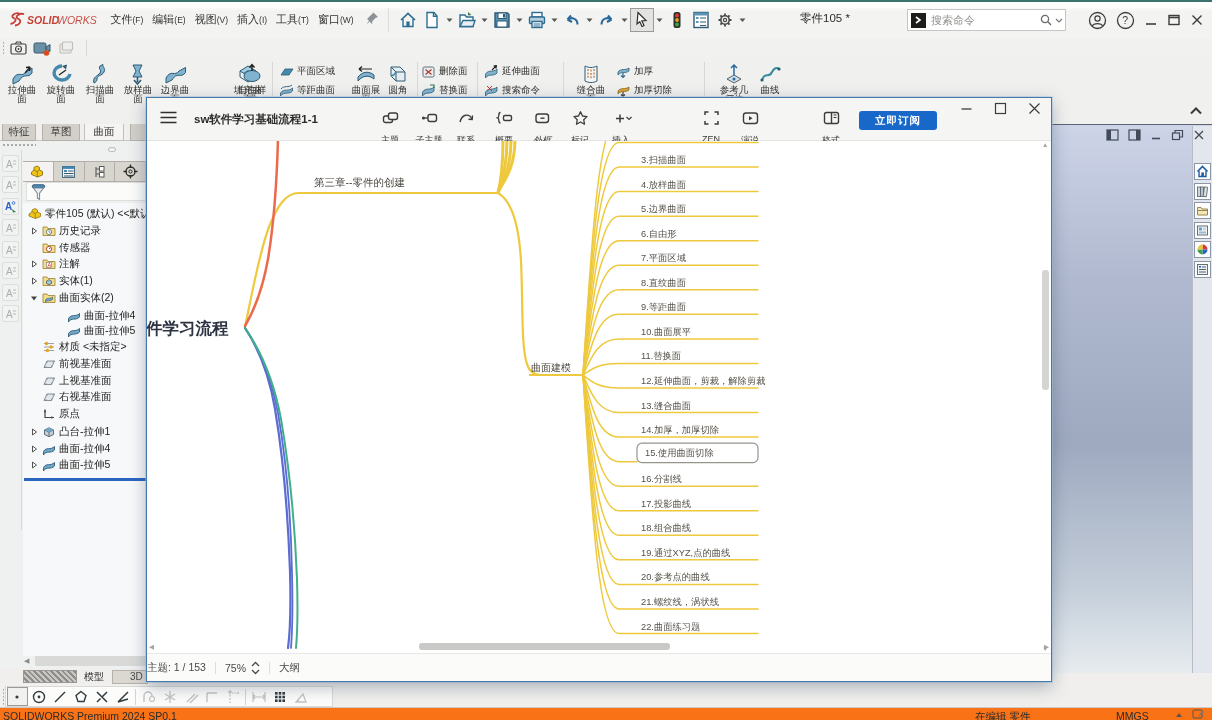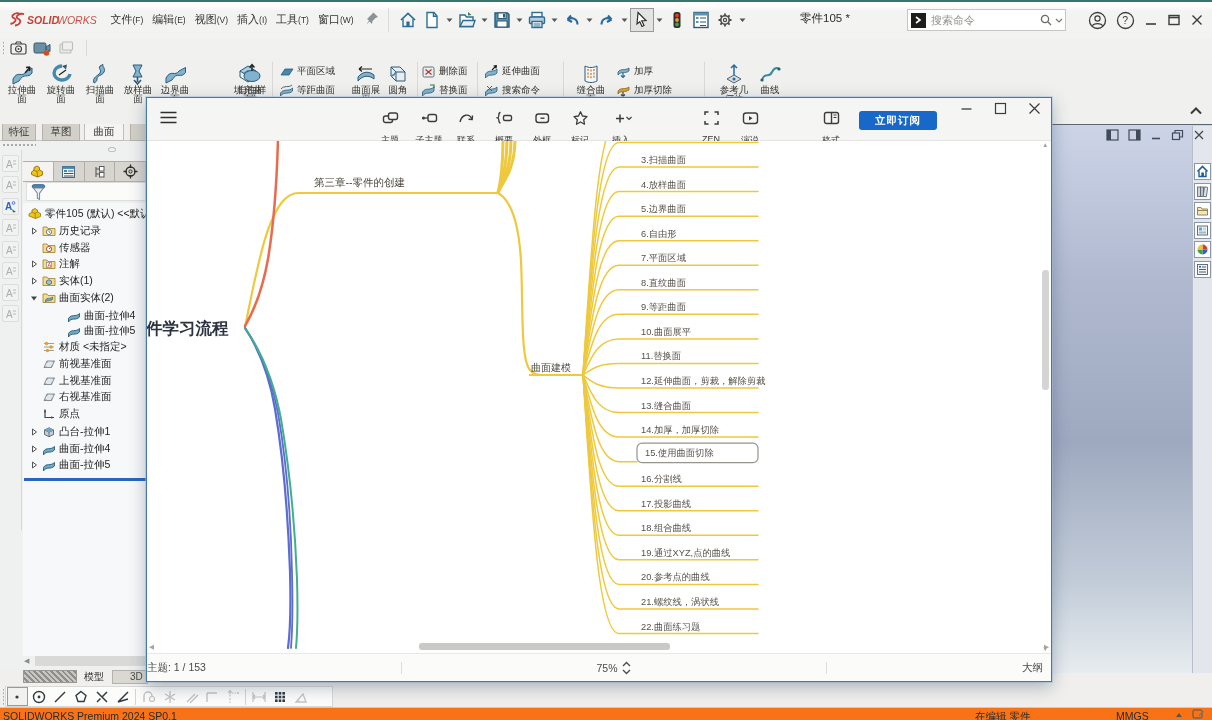--- a/index.html
+++ b/index.html
@@ -109,21 +109,21 @@
   #xm-subscribe { position:absolute; left:712px; top:13px; width:78px; height:19px; background:#1768c9; border-radius:3px; color:#fff; font-size:10.5px; font-weight:600; display:flex; align-items:center; justify-content:center; letter-spacing:1px; }
   #xm-winctrl { position:absolute; right:10px; top:4px; display:flex; gap:21px; align-items:center; }
   #xm-canvas { position:absolute; left:0; top:43px; width:904px; height:512px; background:#fff; overflow:hidden; }
   #xm-hscroll { position:absolute; left:0; top:543px; width:904px; height:11px; display:flex; align-items:center; }
   #xm-hscroll .arr { font-size:6.5px; color:#a5a5a3; width:9px; text-align:center; }
   #xm-hscroll .track { flex:1; height:9px; position:relative; }
   #xm-hthumb { position:absolute; left:263px; top:1px; width:251px; height:7px; background:#c9c9c7; border-radius:3px; }
   #xm-vscroll { position:absolute; left:893px; top:43px; width:11px; height:511px; }
   #xm-vthumb { position:absolute; left:2px; top:129px; width:7px; height:120px; background:#d4d4d2; border-radius:3px; }
   #xm-vscroll .arr { position:absolute; left:2px; font-size:6.5px; color:#a5a5a3; }
-  #xm-statusbar { position:absolute; left:0; top:555px; width:904px; height:28px; background:#fbfbfa; border-top:1px solid #e8e8e6; display:flex; align-items:center; justify-content:space-between; padding-right:8px; font-size:10.5px; color:#4a4a4a; }
+  #xm-statusbar { position:absolute; left:0; top:555px; width:904px; height:28px; background:#fbfbfa; border-top:1px solid #e8e8e6; display:flex; align-items:center; justify-content:flex-start; padding-right:8px; font-size:10.5px; color:#4a4a4a; }
   #xm-statusbar .sep { width:1px; height:12px; background:#ddddda; margin:0 9px; }
   #xm-statusbar .zoomrow { display:flex; align-items:center; gap:5px; }
 
   svg { display:block; }
   svg text { font-family:"Liberation Sans", sans-serif; }
 </style>
 </head>
 <body>
 
 <div class="abs" id="sw-accent"></div>
@@ -958,20 +958,21 @@
     </span>
 </div>
 
 <div class="abs" id="xm-win">
   <div id="xm-header">
     <div id="xm-burger">
       <svg width="17" height="13" viewBox="0 0 17 13">
           <path d="M0.5 1.5 L16.5 1.5 M0.5 6.5 L16.5 6.5 M0.5 11.5 L16.5 11.5" stroke="#2f2f2f" stroke-width="1.7"></path>
         </svg>
     </div>
+    <div id="xm-title">sw软件学习基础流程1-1</div>
     <div id="xm-tools">
         <div class="xm-tool" style="left: 217px;">
           <div class="ic">
             <svg width="17" height="16" viewBox="0 0 17 16">
               <rect x="1.5" y="6" width="9" height="6.5" rx="2" fill="none" stroke="#3c3c3c" stroke-width="1.4"></rect>
               <rect x="6.5" y="3" width="9" height="6.5" rx="2" fill="#f5f5f3" stroke="#3c3c3c" stroke-width="1.4"></rect>
             </svg>
           </div>
           <div class="lb">主题</div>
         </div>
@@ -996,21 +997,21 @@
         </div>
         <div class="xm-tool" style="left: 331px;">
           <div class="ic">
             <svg width="17" height="16" viewBox="0 0 17 16">
               <path d="M4.5 2.5 C2.8 2.5 2.8 4 2.8 5.5 C2.8 7 2.5 7.5 1.5 7.8 C2.5 8.1 2.8 8.6 2.8 10 C2.8 11.5 2.8 13 4.5 13" fill="none" stroke="#3c3c3c" stroke-width="1.3"></path>
               <rect x="7.5" y="5.5" width="8" height="5" rx="1.5" fill="none" stroke="#3c3c3c" stroke-width="1.4"></rect>
             </svg>
           </div>
           <div class="lb">概要</div>
         </div>
-        <div class="xm-tool" style="left: 369px;">
+        <div class="xm-tool" style="left: 369px; font-style: italic;">
           <div class="ic">
             <svg width="17" height="16" viewBox="0 0 17 16">
               <rect x="2" y="4" width="12.5" height="8.5" rx="2.5" fill="none" stroke="#3c3c3c" stroke-width="1.4"></rect>
               <path d="M6.5 8.2 L10.5 8.2" stroke="#3c3c3c" stroke-width="1.4"></path>
             </svg>
           </div>
           <div class="lb">外框</div>
         </div>
         <div class="xm-tool" style="left: 407px;">
           <div class="ic">

